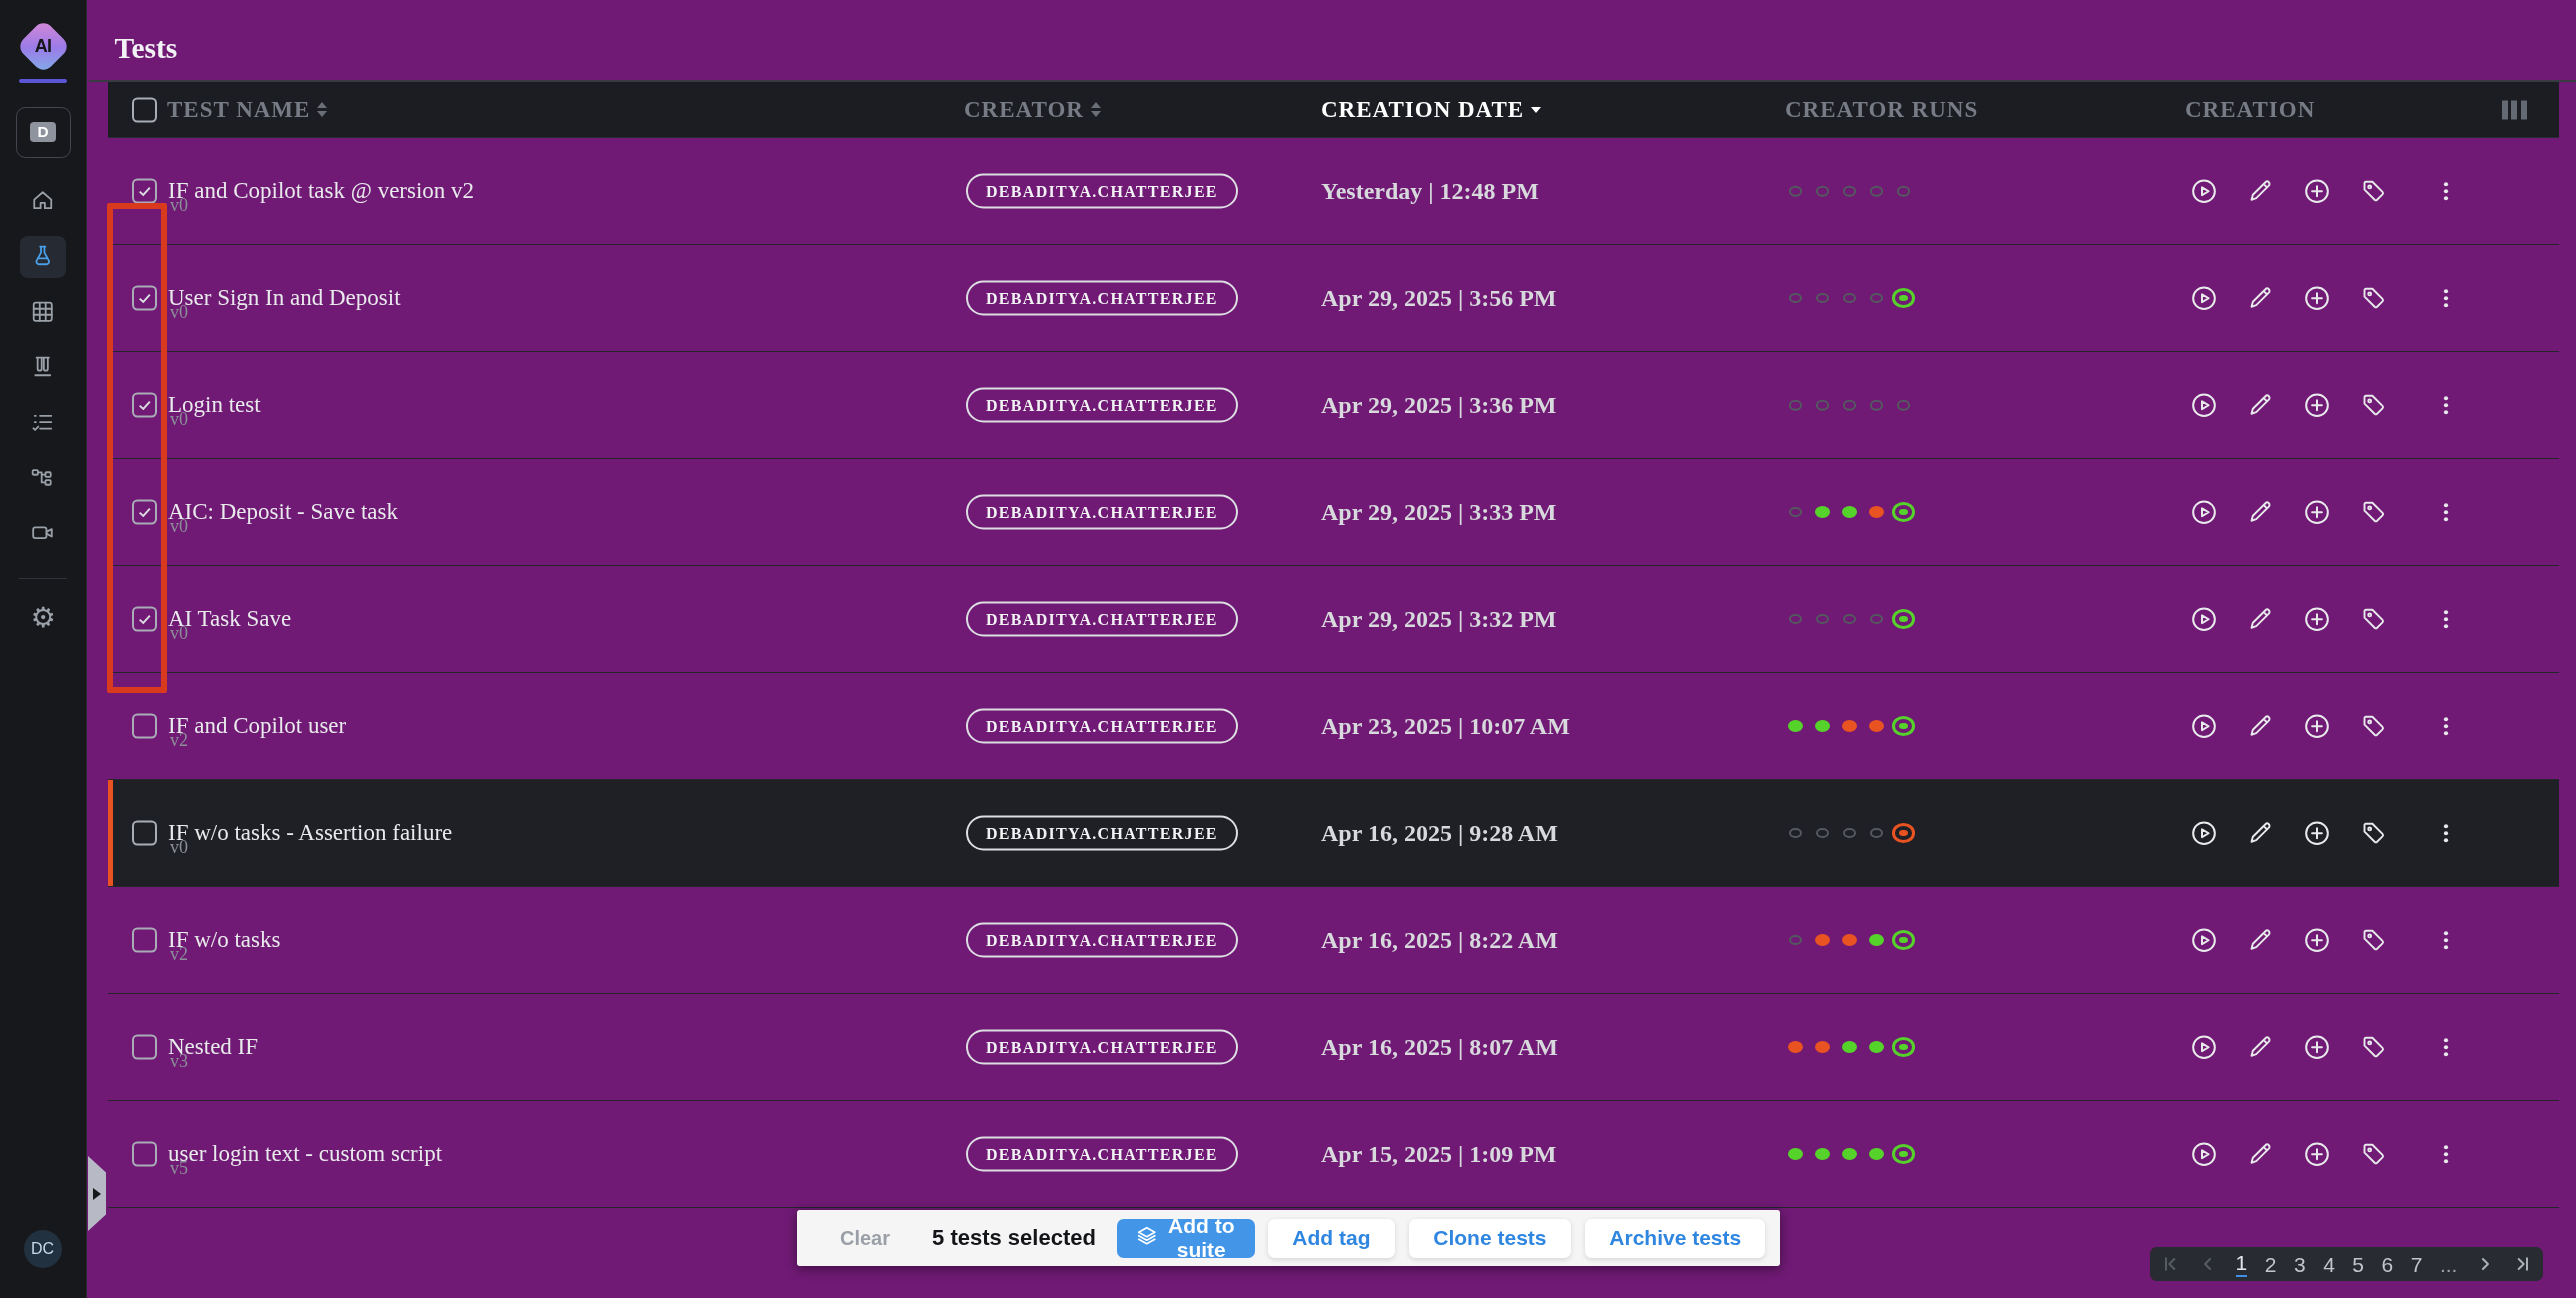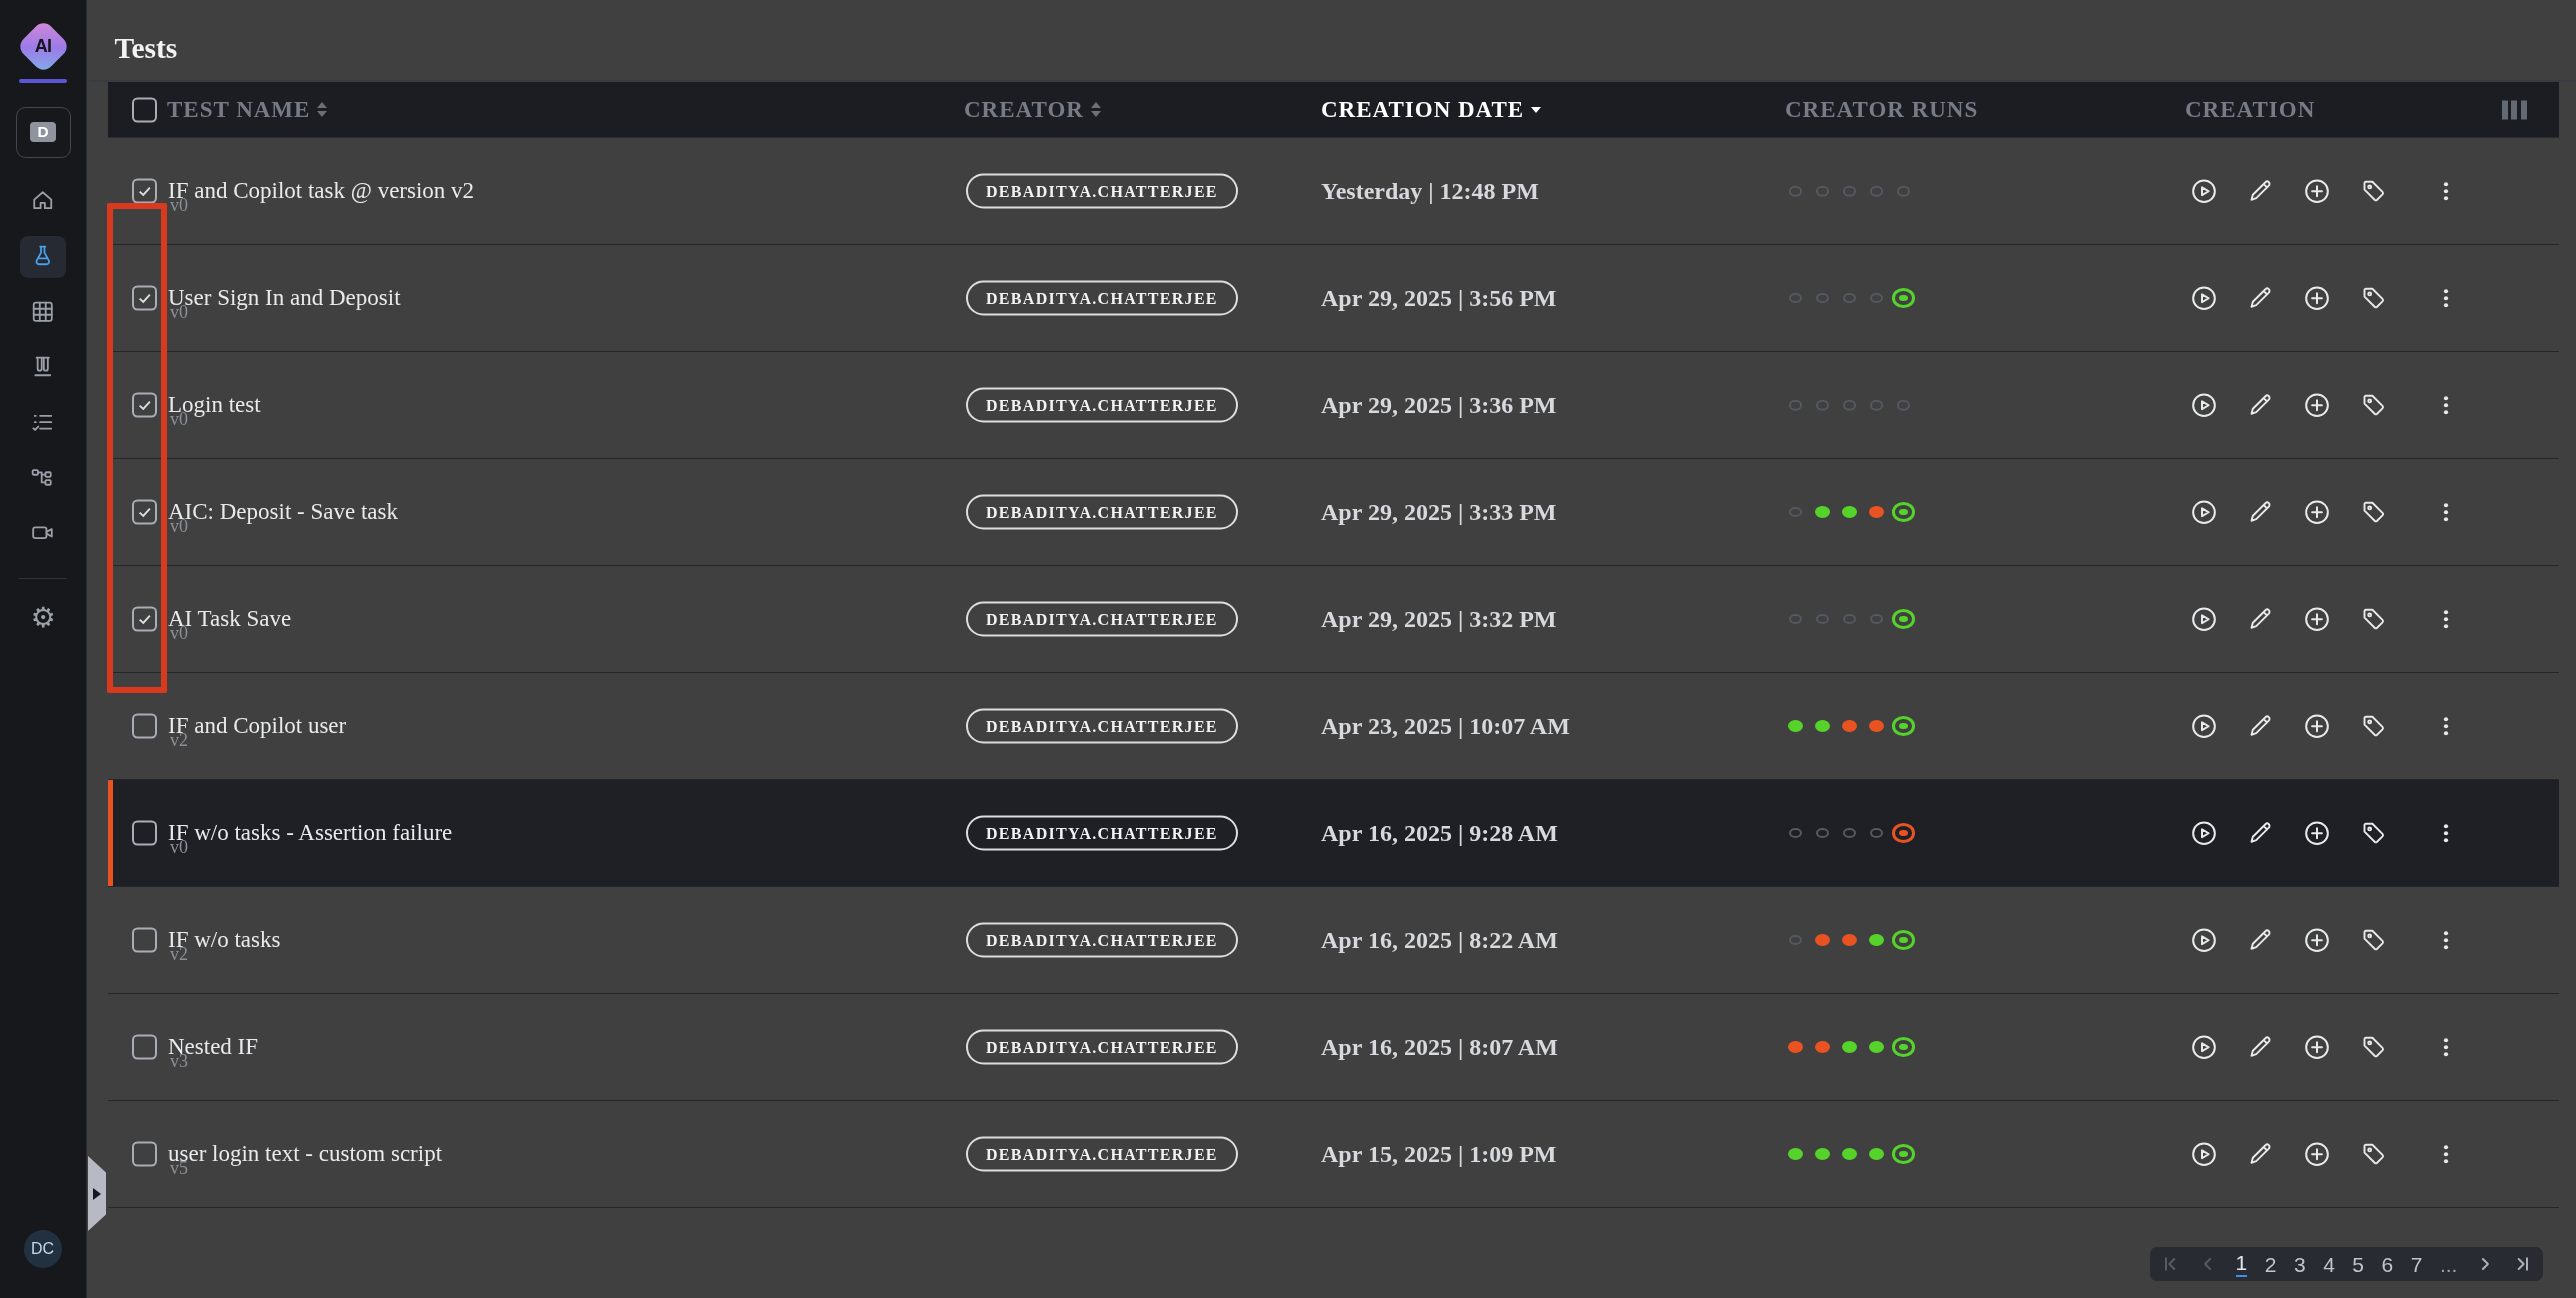--- a/index.html
+++ b/index.html
@@ -1,18 +1,18 @@
 <!DOCTYPE html>
 <html style="font-size:10.7px"><head>
 <meta charset="utf-8">
 <style>
   * { margin:0; padding:0; box-sizing:border-box; }
   html,body { width:2576px; height:1298px; background:#17181c; overflow:hidden;
     font-family:"Liberation Sans","DejaVu Sans",sans-serif; }
-  .screen { position:relative; width:2576px; height:1298px; background:#404040; }
+  .screen { position:relative; width:2576px; height:1298px; background:#701a75; }
 
   
   .sidebar { position:absolute; left:0; top:0; width:87px; height:100%;
     background:#17181c; border-right:1.3px solid #2a2c32; display:flex; flex-direction:column; align-items:center; }
   .logo { position:relative; margin-top:27px; width:39px; height:39px; }
   .logo-shape { position:absolute; inset:0; border-radius:10.7px; transform:rotate(45deg);
     background:linear-gradient(135deg,#d98ad4 0%,#9b7be8 52%,#7fb0e8 100%); }
   .logo-txt { position:absolute; inset:0; display:flex; align-items:center; justify-content:center;
     color:#15161a; font-weight:bold; font-size:18px; letter-spacing:-0.7px; }
   .logo-line { margin-top:13.4px; width:48px; height:3.4px; border-radius:2px; background:#5c55d6; }
@@ -877,20 +877,35 @@
                   <circle cx="12" cy="12" r="2.1"></circle>
                   <circle cx="12" cy="19" r="2.1"></circle>
                 </svg>
       </button>
     </div>
   </div>
 </div>
     </section>
   </main>
 
+  <div class="selbar">
+    <button class="clear">Clear</button>
+    <span class="selcount">5 tests selected</span>
+    <button class="bluebtn">
+      <span>
+        <svg width="21.5" height="21.5" viewBox="0 0 24 24">
+            <path d="M12 3 L21 8 L12 13 L3 8 Z M3 12 L12 17 L21 12 M3 16 L12 21 L21 16"></path>
+          </svg>
+      </span>
+      <span>Add to suite</span>
+    </button>
+    <button class="whitebtn">Add tag</button>
+    <button class="whitebtn">Clone tests</button>
+    <button class="whitebtn">Archive tests</button>
+  </div>
 
   <div class="pager">
     <button class="pg dim">
       <svg width="20" height="20" viewBox="0 0 24 24" stroke="#575c63">
           <path d="M6 5 V19 M16 6 L10 12 L16 18"></path>
         </svg>
     </button>
     <button class="pg dim">
       <svg width="20" height="20" viewBox="0 0 24 24" stroke="#575c63">
           <path d="M14.5 6 L8.5 12 L14.5 18"></path>

